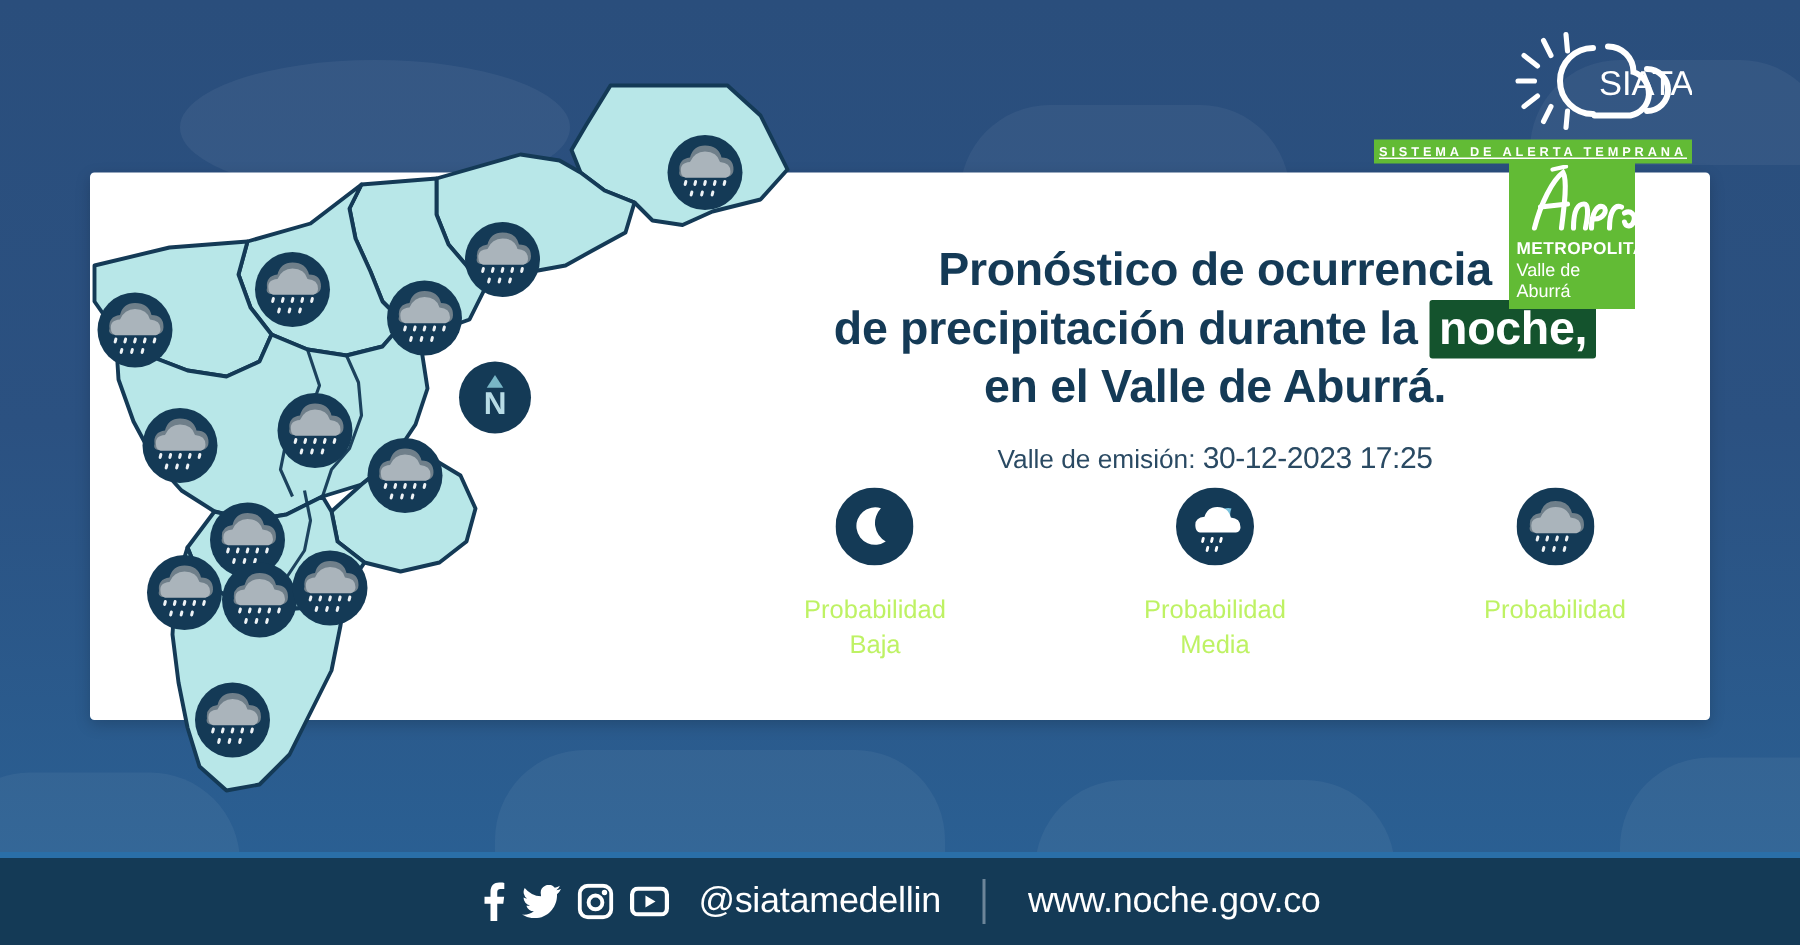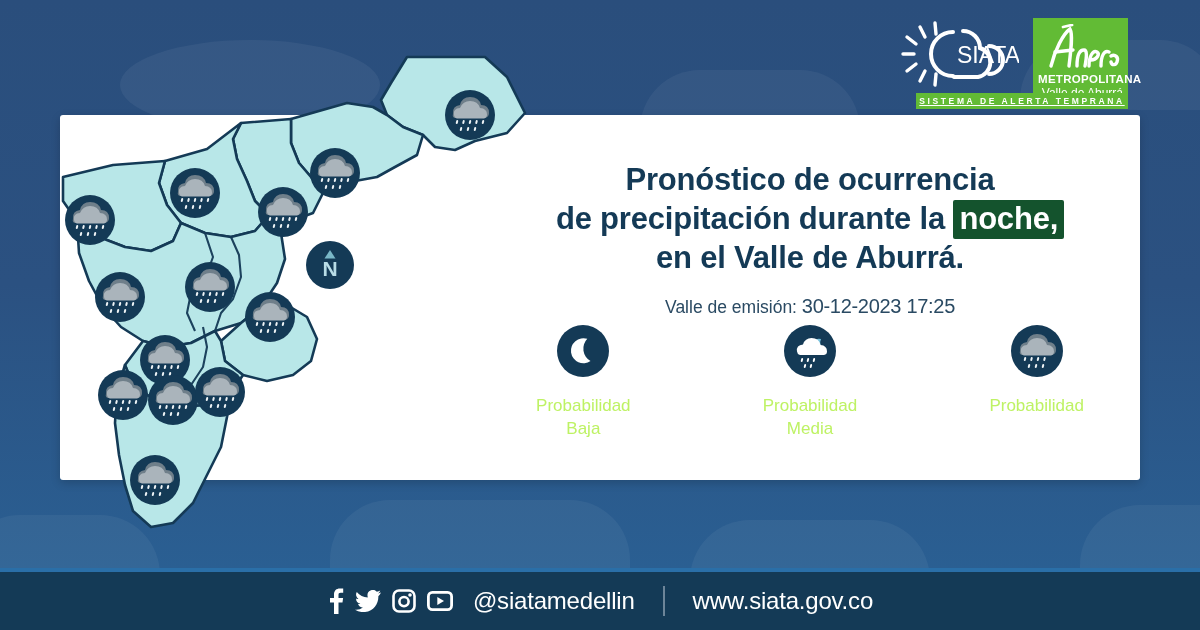--- a/index.html
+++ b/index.html
@@ -45,22 +45,22 @@
   #legend {
     position:absolute; left:470px; top:325px; width:680px;
     display:flex; justify-content:space-around; align-items:flex-start;
   }
   .leg { width:190px; text-align:center; }
   .leg .lbl {
     margin-top:13px; color:#bef264; font-size:17px; line-height:23px;
   }
 
   
-  #logos { position:absolute; right:72px; top:18px; display:flex; align-items:flex-start; gap:14px; }
-  #amva { background:#62bb35; width:95px; padding:6px 5px 5px; text-align:right; }
+  #logos { position:absolute; right:72px; top:18px; display:flex; align-items:flex-start; gap:14px;flex-direction:column; }
+  #amva { background:#62bb35; width:84px; padding:6px 5px 5px; text-align:left; }
   #amva .m1 { color:#fff; font-size:11.5px; font-weight:bold; letter-spacing:0.3px; line-height:13px; }
   #amva .m2 { color:#fff; font-size:12px; line-height:14px; }
   #tagline {
     position:absolute; right:72px; top:93px; width:212px; height:16px;
     background:#62bb35; color:#ffffff; font-size:8.5px; font-weight:bold;
     letter-spacing:2.6px; display:flex; align-items:center; justify-content:center;text-decoration:underline;
   }
 
   
   #footer {
@@ -278,14 +278,14 @@
       <circle cx="12" cy="12.6" r="4.6" fill="none" stroke="#fff" stroke-width="2.6"></circle>
       <circle cx="18" cy="6" r="1.8" fill="#fff"></circle>
     </svg>
     <svg width="26" height="20" viewBox="0 0 26 20">
       <rect x="1.4" y="1.4" width="23.2" height="17.2" rx="4" fill="none" stroke="#fff" stroke-width="2.8"></rect>
       <polygon points="10.3,6 17,10 10.3,14" fill="#fff"></polygon>
     </svg>
   </div>
   <div id="handle">@siatamedellin</div>
   <div id="divider"></div>
-  <div id="site">www.siata.gov.co</div>
+  <div id="site">www.noche.gov.co</div>
 </div>
 
 </body></html>

